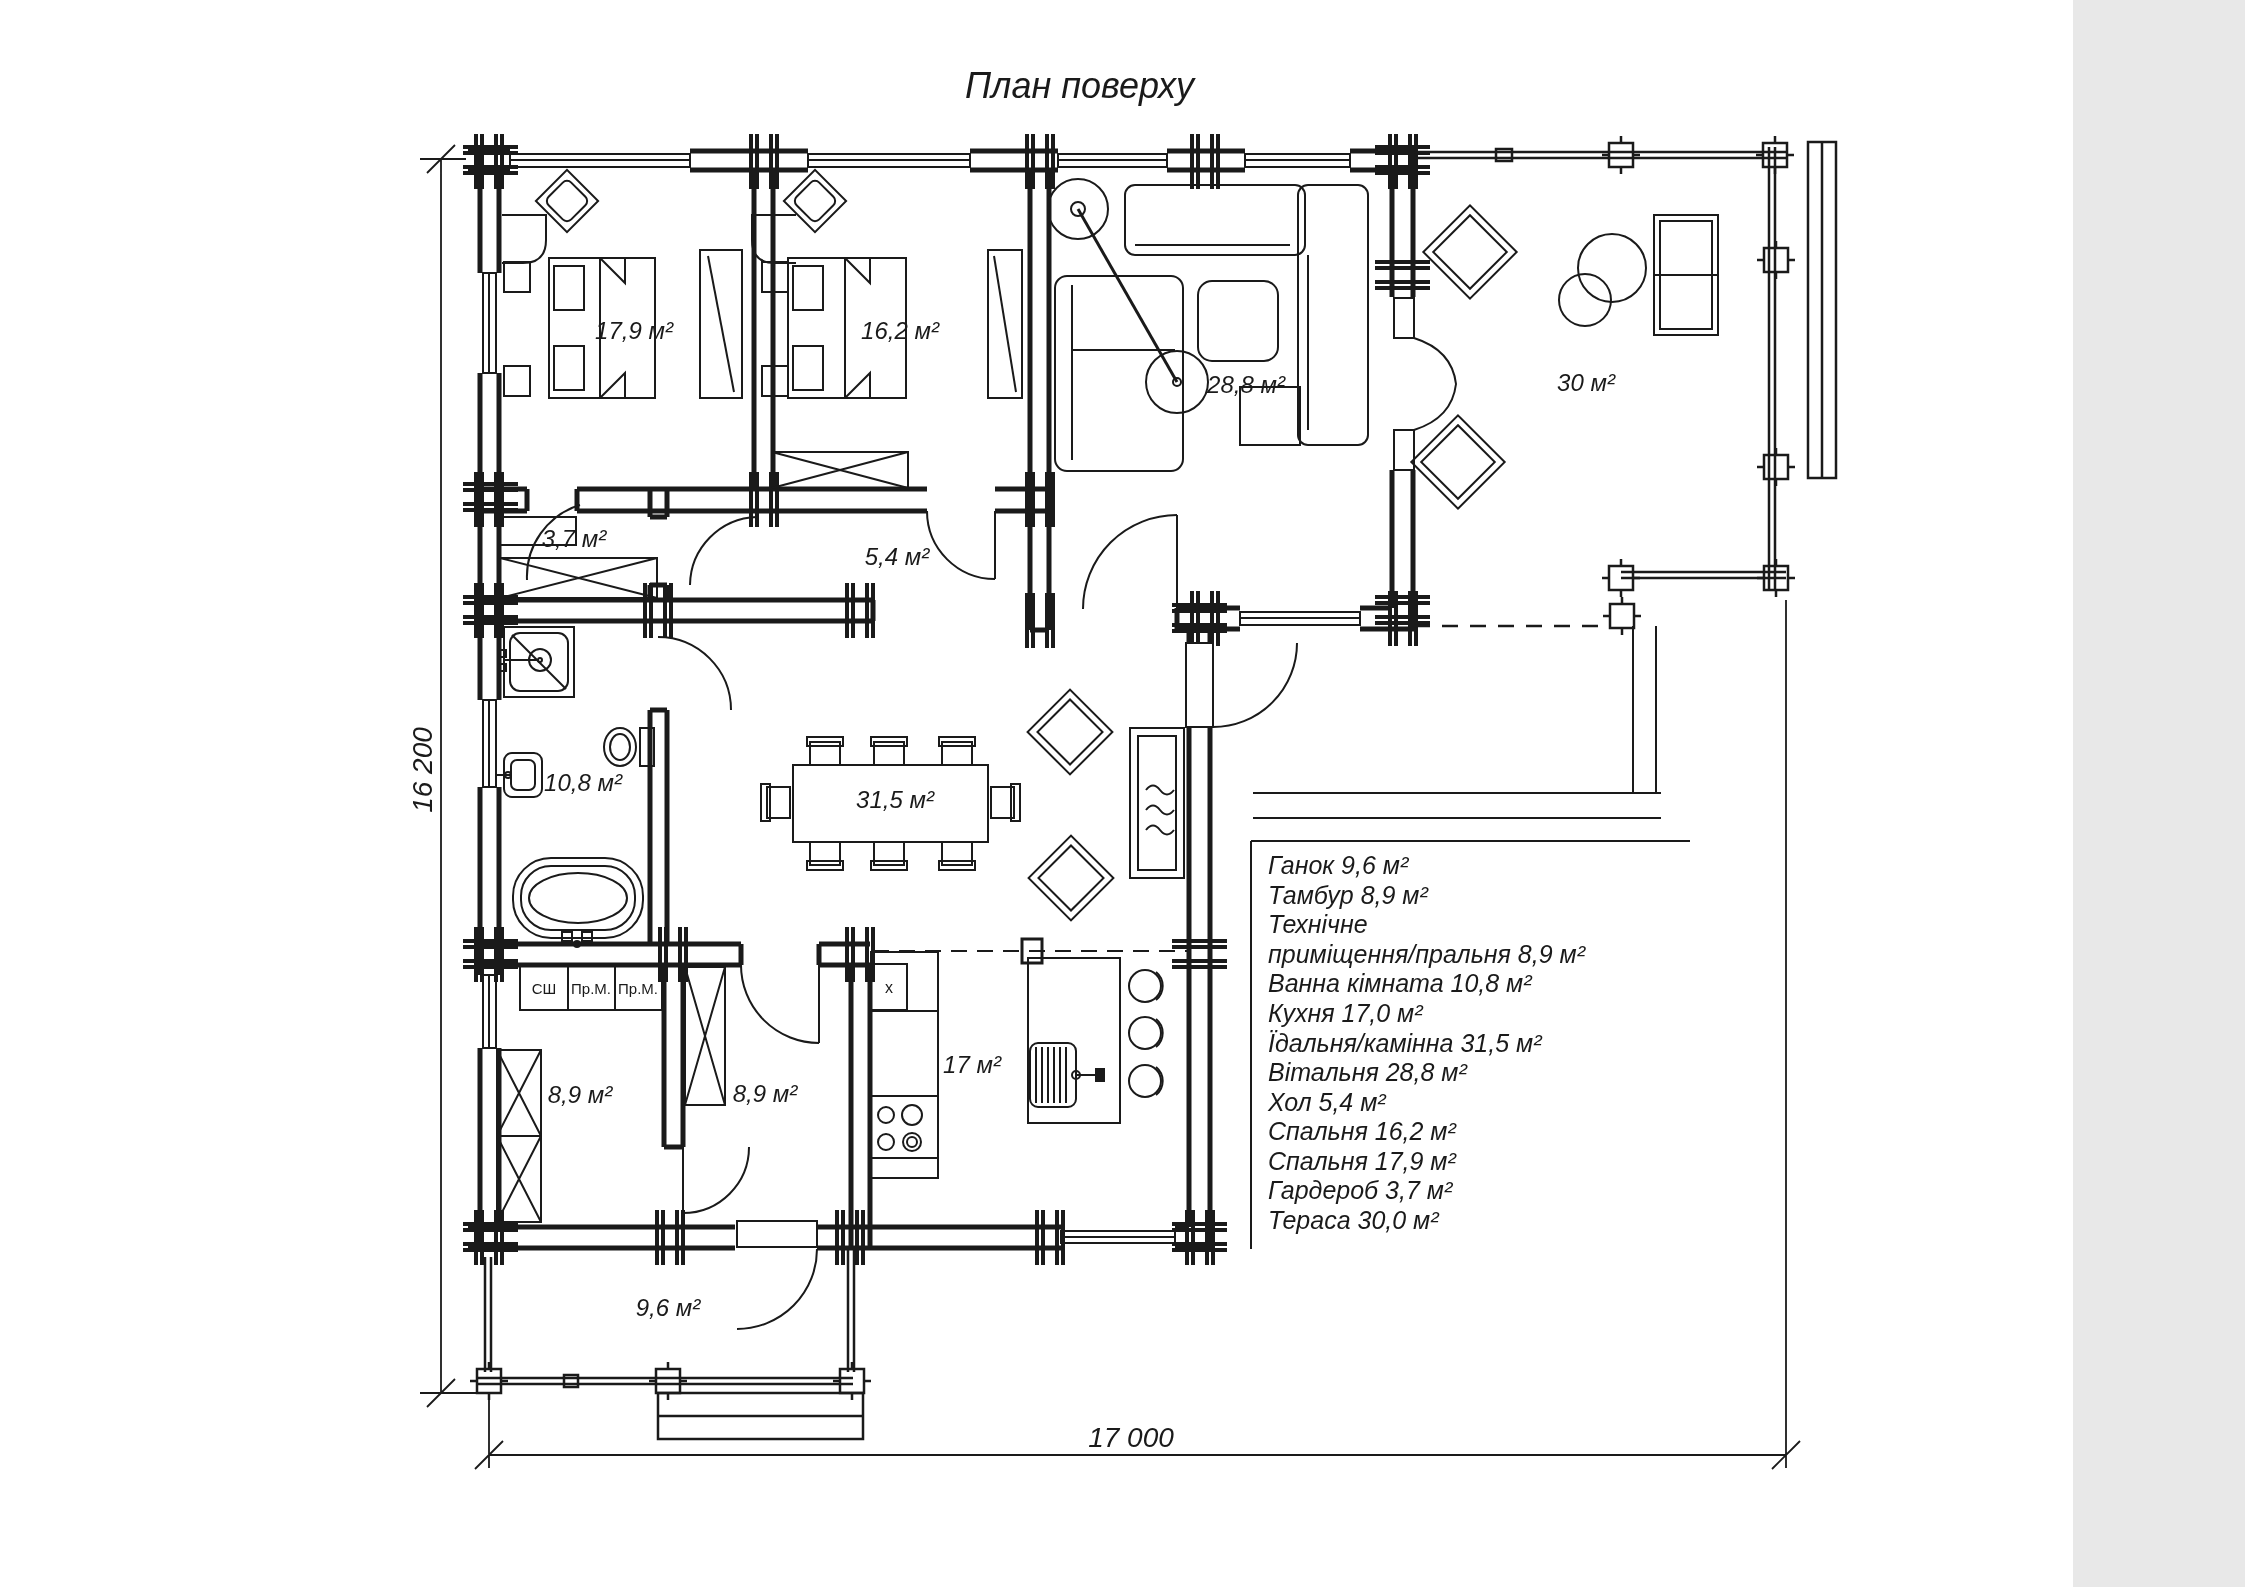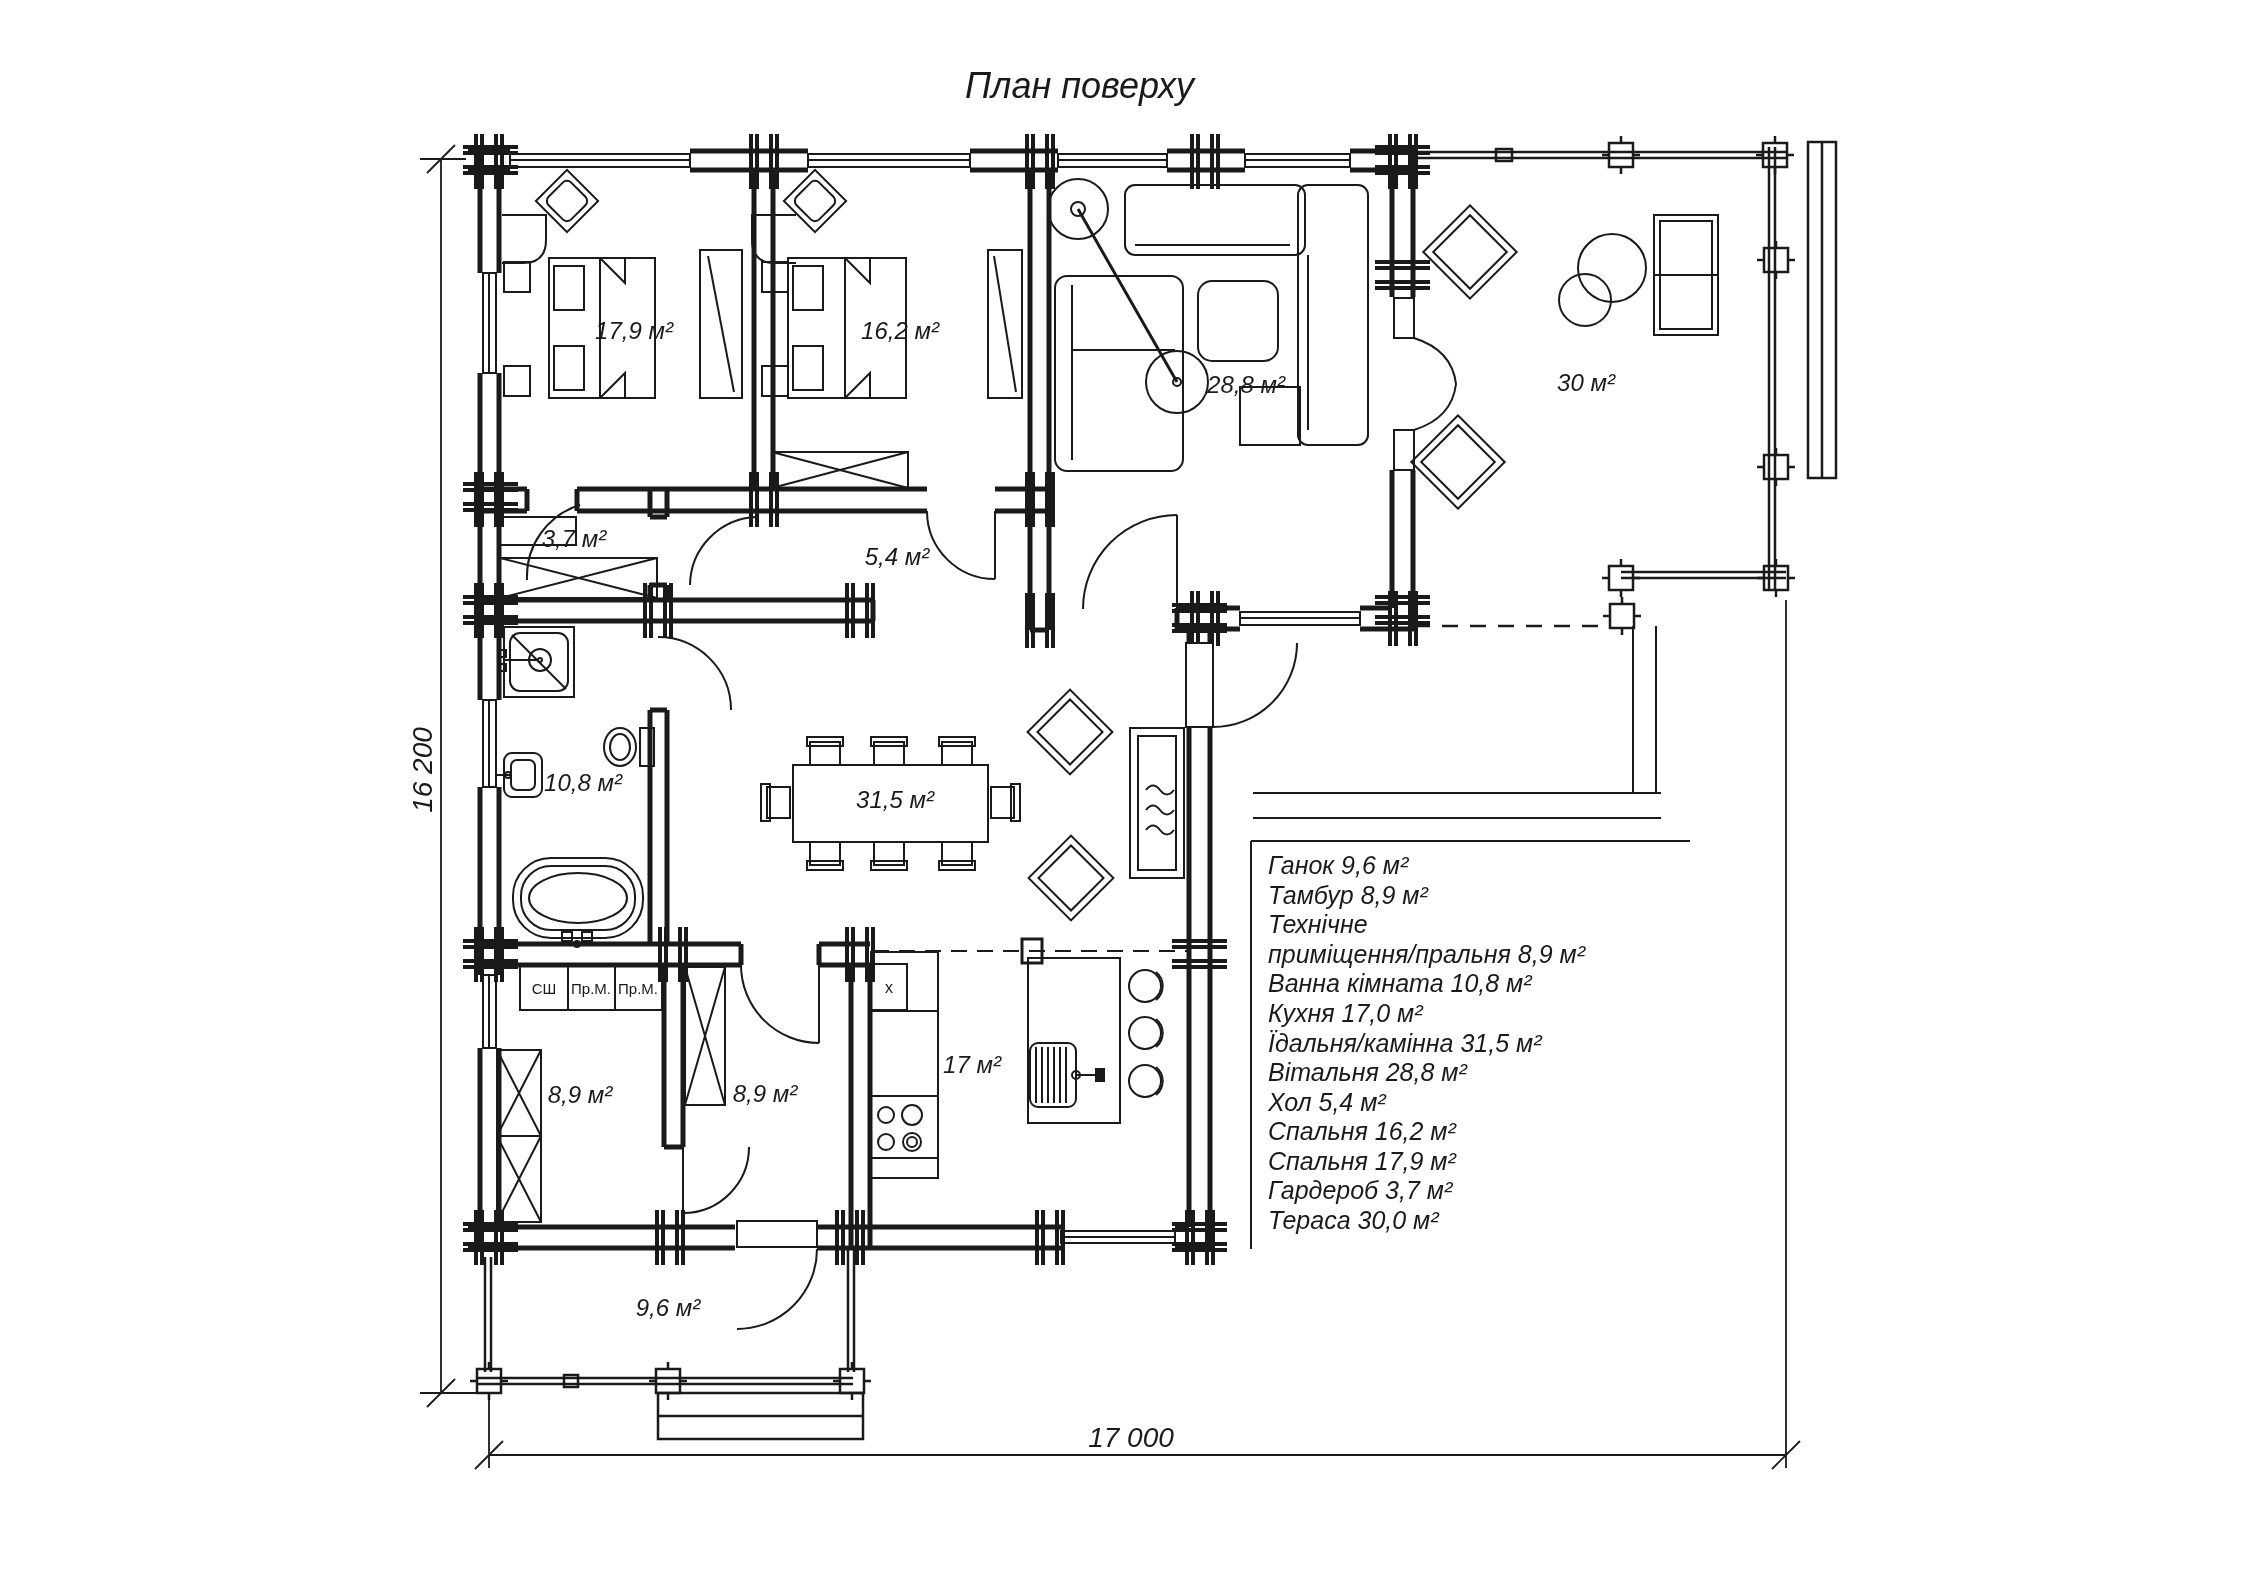--- a/index.html
+++ b/index.html
@@ -1,16 +1,16 @@
 <!DOCTYPE html>
 <html><head>
 <meta charset="utf-8">
 <style>
   html,body{margin:0;padding:0;background:#e8e8e8;}
-  .page{width:2245px;height:1587px;background:#fff;position:relative;font-family:"Liberation Sans",sans-serif;}
+  .page{width:2073px;height:1587px;background:#fff;position:relative;font-family:"Liberation Sans",sans-serif;}
   svg{display:block;}
   svg .stroke{stroke:#1a1a1a;fill:none;}
   svg text{fill:#1a1a1a;stroke:none;}
   .title-t{font:italic 36px "Liberation Sans",sans-serif;}
   .room-t{font:italic 24px "Liberation Sans",sans-serif;text-anchor:middle;}
   .legend-t{font:italic 25px "Liberation Sans",sans-serif;}
   .dim-t{font:italic 28px "Liberation Sans",sans-serif;text-anchor:middle;}
   .cab-t{font:15px "Liberation Sans",sans-serif;text-anchor:middle;}
   .mark-t{font:16px "Liberation Sans",sans-serif;text-anchor:middle;}
   .leaf{fill:#fff;}

